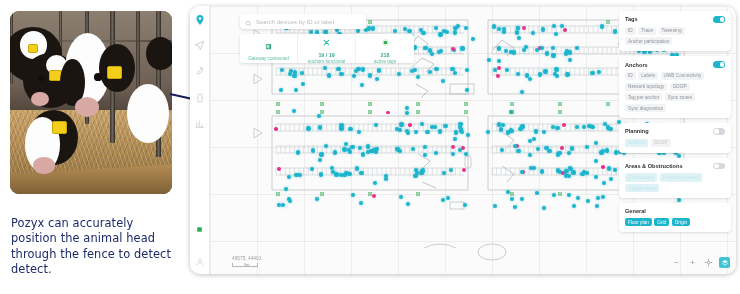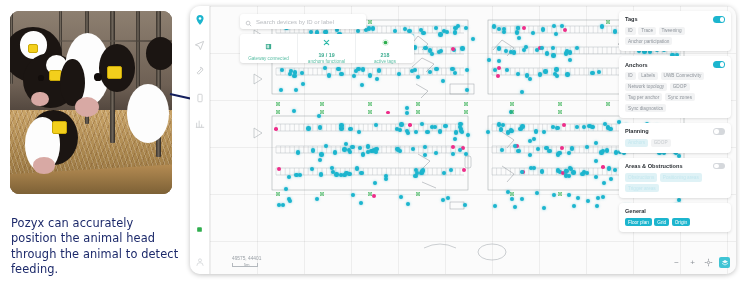--- a/index.html
+++ b/index.html
@@ -205,21 +205,21 @@
         <div class="cowblack" style="left:12%;top:54%;width:30%;height:30%;"></div>
         <div class="cowbody" style="left:9%;top:58%;width:22%;height:30%;"></div>
         <div class="eartag" style="left:26%;top:60%;width:9%;height:7%;"></div>
         <div class="muzzle" style="left:14%;top:80%;width:14%;height:9%;"></div>
 
         <div class="cowbody" style="left:72%;top:40%;width:26%;height:32%;"></div>
         <div class="cowblack" style="left:84%;top:14%;width:18%;height:18%;"></div>
       </div>
     </div>
 
-    <div id="caption">Pozyx can accurately position the animal head through the animal to detect feeding.</div>
+    <div id="caption">Pozyx can accurately position the animal head through the fence to detect detect.</div>
   </div>
 
   <svg id="arrow" viewBox="0 0 190 62">
     <defs>
       <marker id="ah" markerWidth="7" markerHeight="7" refX="5.6" refY="3" orient="auto">
         <path d="M0,0 L6.5,3 L0,6 Z" fill="#15205e"></path>
       </marker>
     </defs>
     <line x1="2" y1="6" x2="172" y2="44" stroke="#15205e" stroke-width="2.2" marker-end="url(#ah)"></line>
   </svg>

